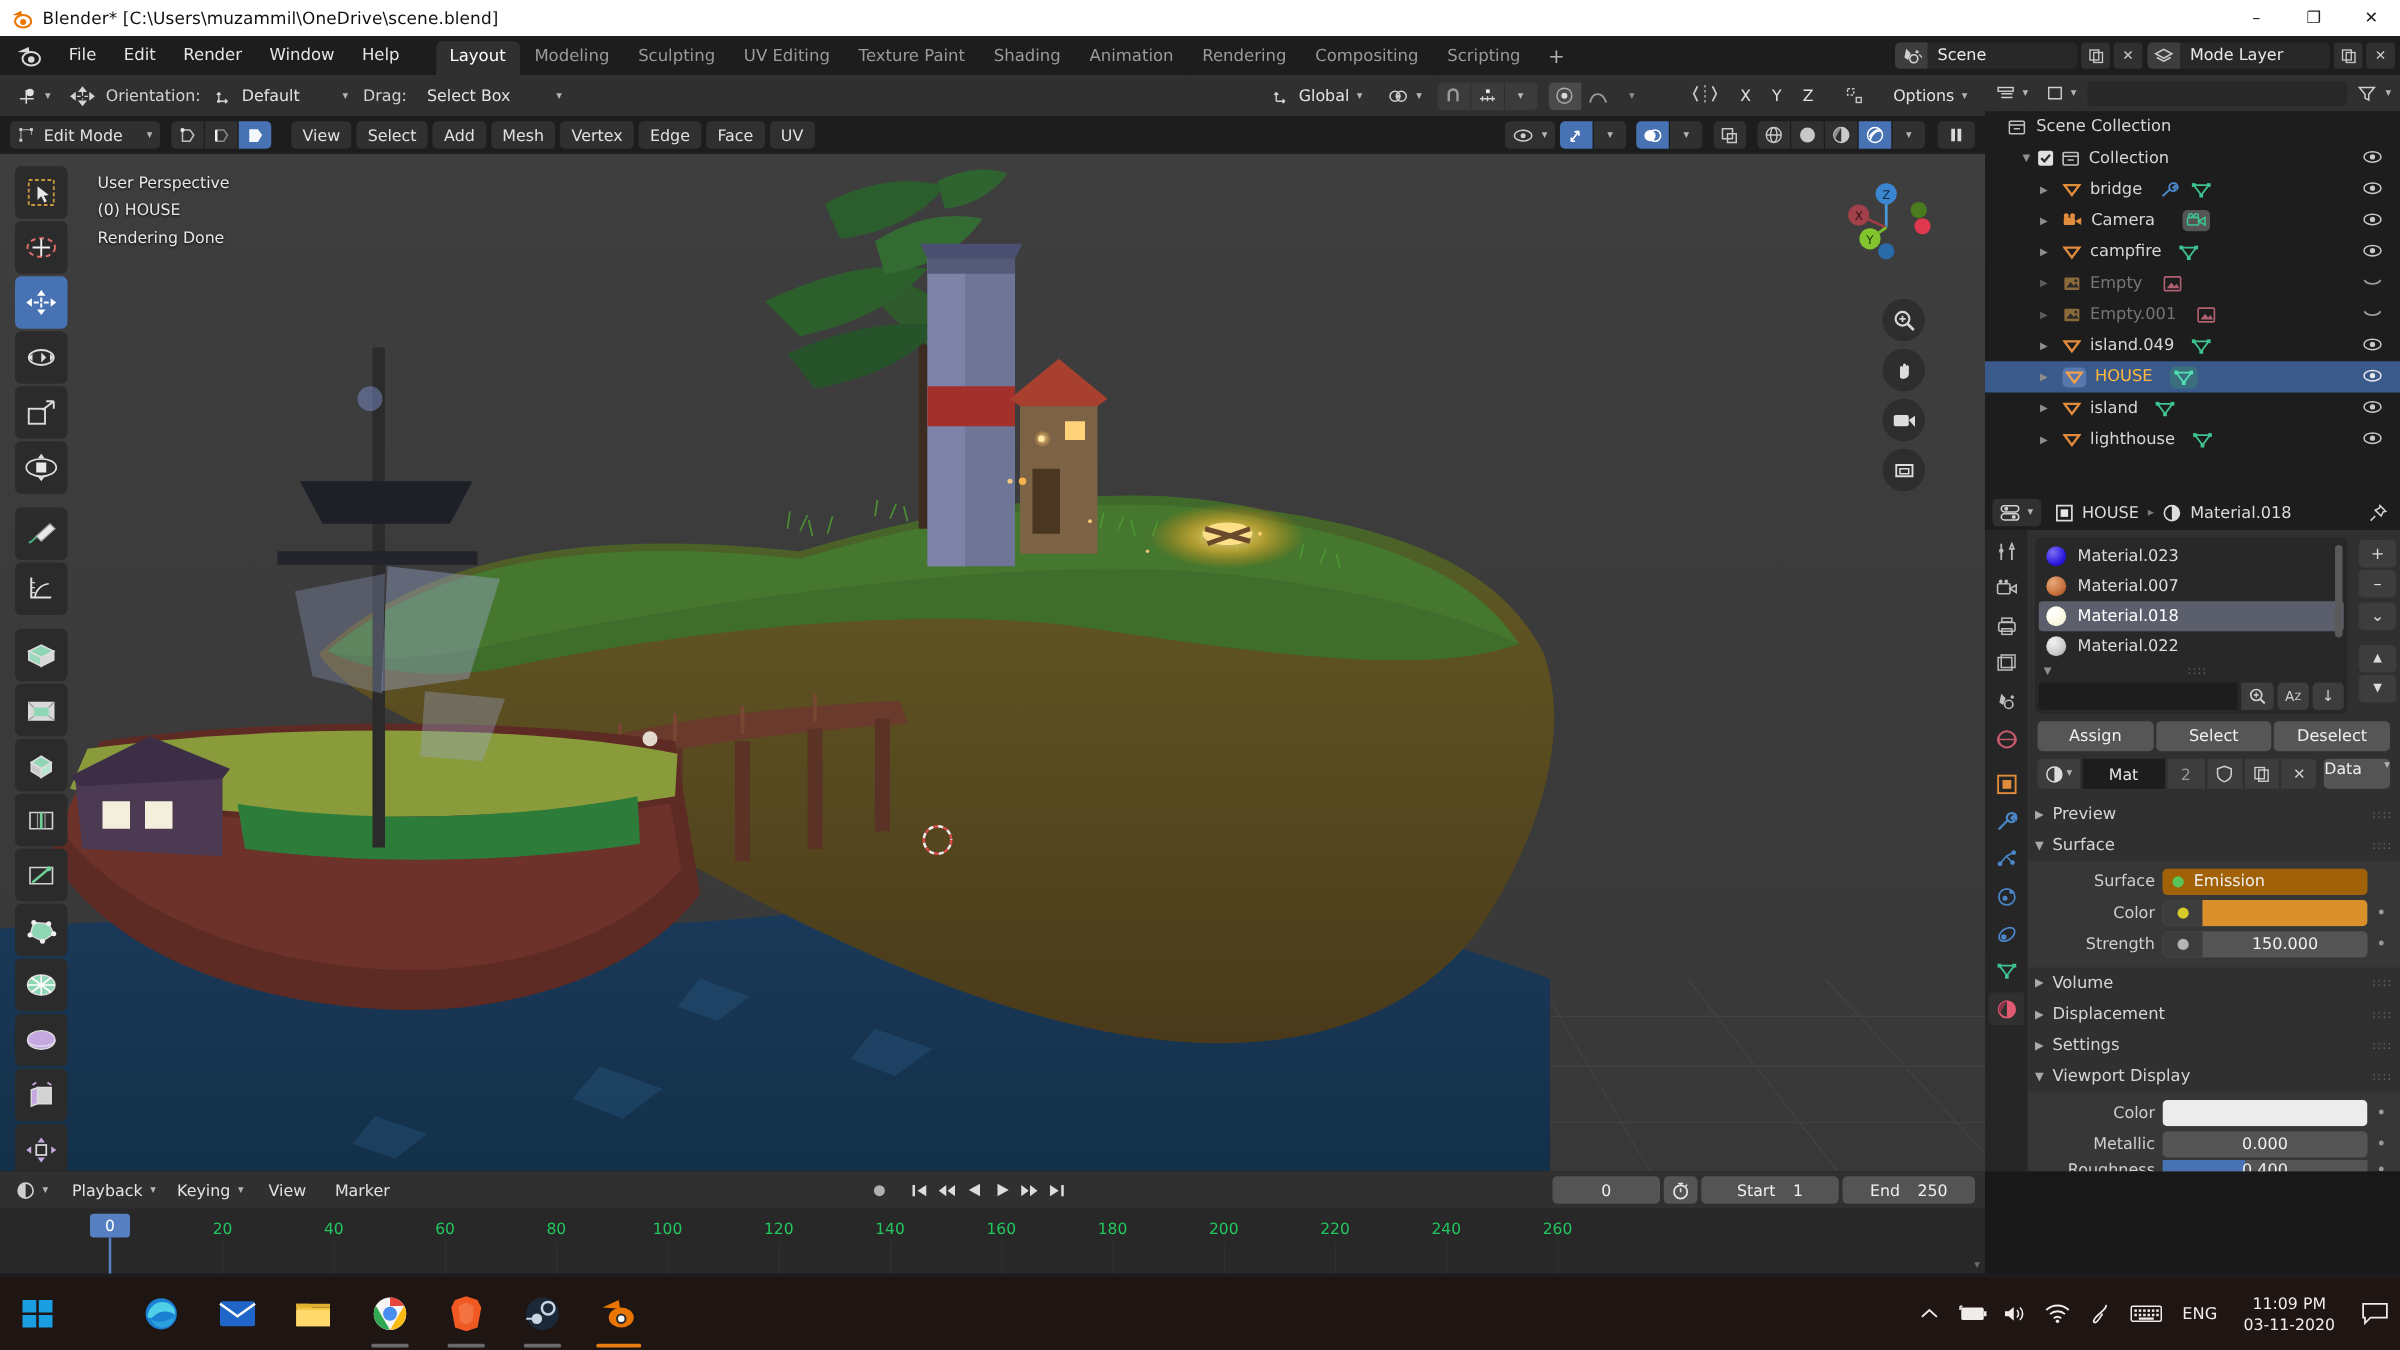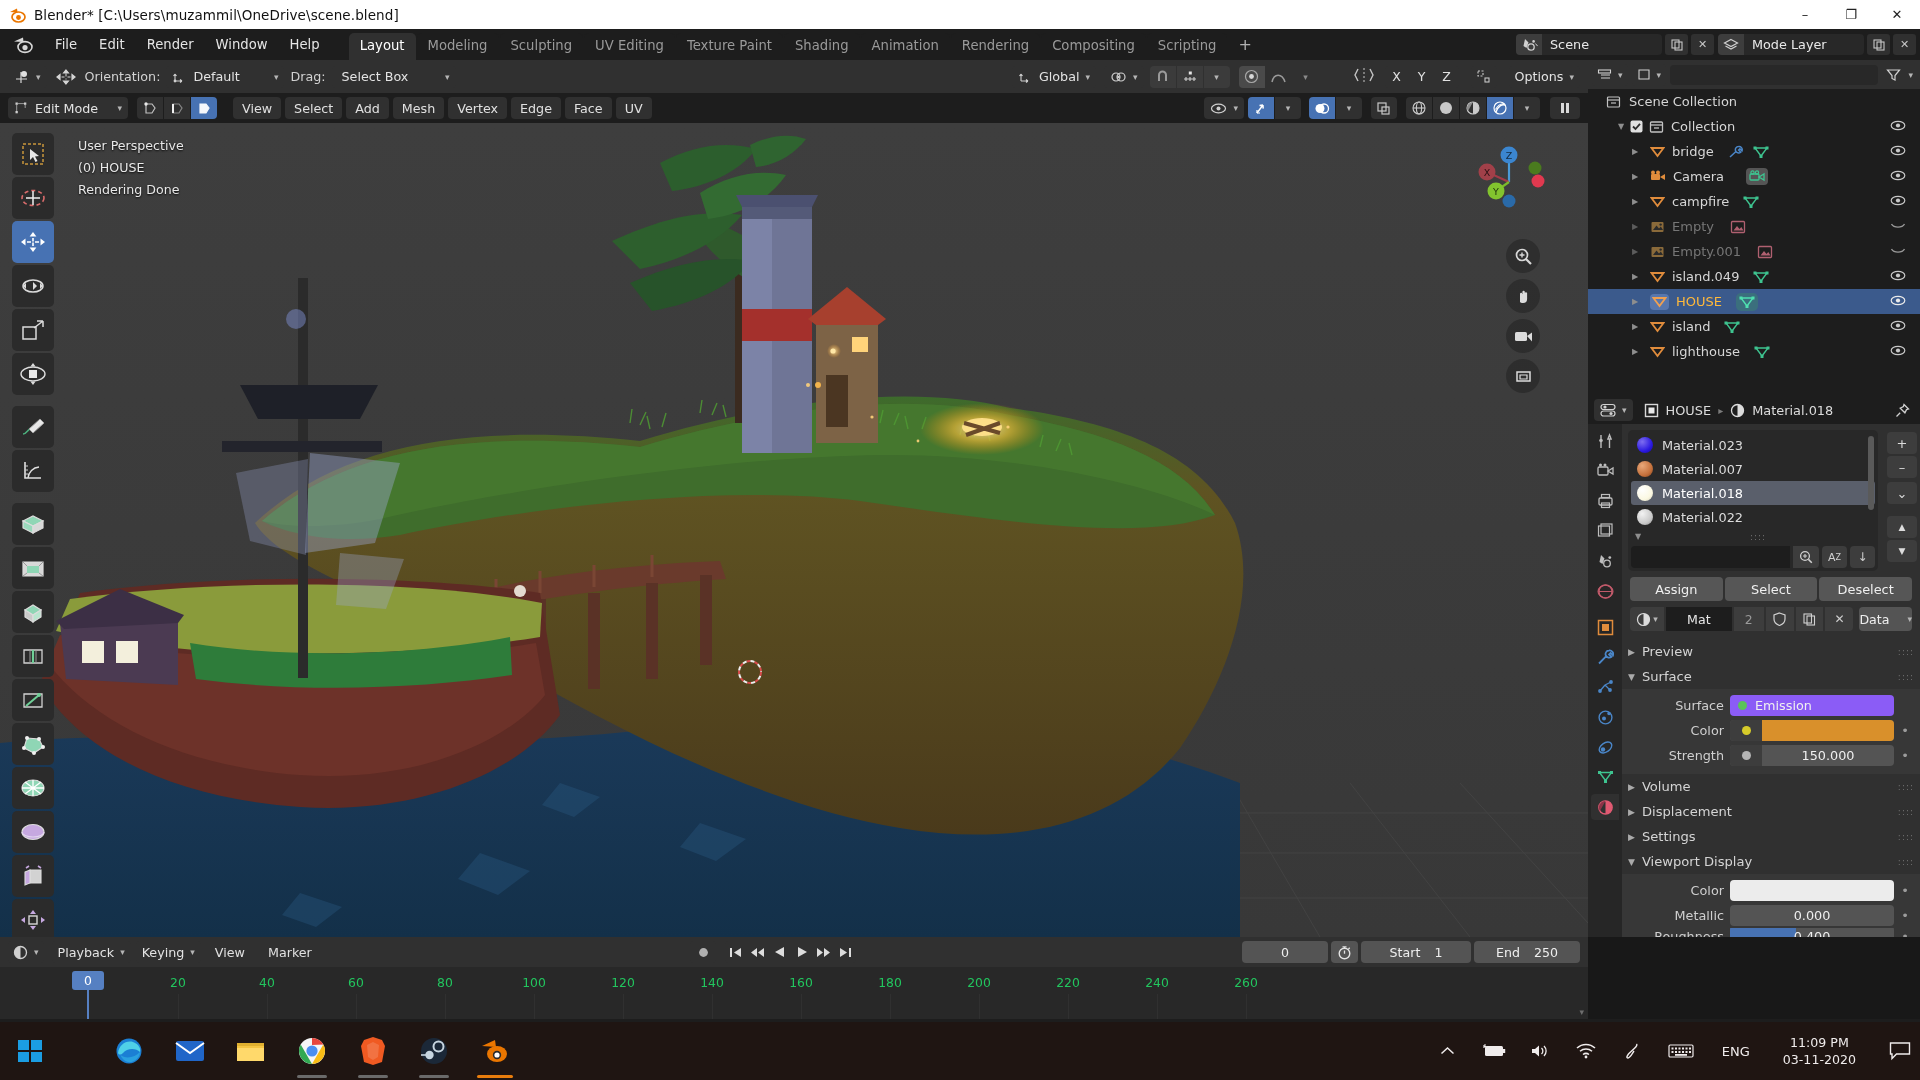--- a/index.html
+++ b/index.html
@@ -171,21 +171,21 @@
     background:#1f1512; display:flex; align-items:center; }
   #start-btn { width:60px; height:58px; display:flex; align-items:center; justify-content:center; }
   #search-box { width:420px; height:38px; background:#2d2423; border-radius:2px;
     display:flex; align-items:center; gap:12px; padding-left:16px; margin-left:2px; }
   #search-box .sb-ph { font-size:13.5px; color:#d6cfcd; }
   #tb-apps { display:flex; align-items:center; margin-left:40px; gap:3px; }
   .tbapp { width:58px; height:58px; display:flex; align-items:center;
     justify-content:center; position:relative; }
   .tbapp.active { background:#34282500; }
   .tbapp .underline { position:absolute; bottom:2px; width:30px; height:3px; border-radius:2px; }
-  #tray { position:absolute; right:0; display:flex; align-items:center; height:58px; gap:12px; }
+  #tray { position:absolute; right:0; display:flex; align-items:center; height:58px; gap:0; }
   .tray-ic { width:34px; height:58px; display:flex; align-items:center; justify-content:center; }
   #clock { height:58px; display:flex; flex-direction:column; align-items:center;
     justify-content:center; padding:0 12px; color:#f0ecec; font-size:12.6px; line-height:17px; }
   #notif { width:40px; height:58px; display:flex; align-items:center; justify-content:center; }
 </style>
 </head>
 <body>
 
 <div id="titlebar">
   <span class="tb-icon">
@@ -1326,41 +1326,41 @@
               <path d="M6.5 1 L12 3 v4 c0 3.5 -3 5.6 -5.5 6.5 C4 12.6 1 10.5 1 7 V3 Z" fill="none" stroke="#d0d0d0" stroke-width="1.2"></path>
             </svg>
         </div>
         <div style="width:28px;height:24px;background:#3d3d3d;display:flex;align-items:center;justify-content:center;">
           <svg width="13" height="13" viewBox="0 0 13 13">
               <rect x="1" y="1" width="7.5" height="9" fill="none" stroke="#d0d0d0" stroke-width="1.1"></rect>
               <rect x="4" y="3" width="7.5" height="9" fill="none" stroke="#d0d0d0" stroke-width="1.1"></rect>
             </svg>
         </div>
         <div style="width:28px;height:24px;background:#3d3d3d;border-radius:0 4px 4px 0;display:flex;align-items:center;justify-content:center;color:#d0d0d0;font-size:12px;">✕</div>
-        <div style="flex:1;height:24px;background:#545454;border-radius:4px;margin-left:4px;display:flex;align-items:center;justify-content:center;gap:18px;font-size:12.6px;color:#eee;">
+        <div style="flex:1;height:24px;background:#545454;border-radius:4px;margin-left:4px;display:flex;justify-content:center;gap:18px;font-size:12.6px;color:#eee;">
           <span>Data</span>
           <span class="chev">▾</span>
         </div>
       </div>
 
       <div class="panel-hdr" style="margin-top:8px;">
         <span style="color:#aaa;font-size:9px;">▶</span>
         <span>Preview</span>
         <span class="dots">::::</span>
       </div>
 
       <div class="panel-hdr">
         <span style="color:#aaa;font-size:9px;">▼</span>
         <span>Surface</span>
         <span class="dots">::::</span>
       </div>
       <div style="background:#373737;padding:4px 0 6px 0;">
         <div class="prop-line">
           <span class="prop-lbl">Surface</span>
-          <span class="prop-val" style="background:#8b5cf6;padding-left:8px;gap:8px;text-align:right;">
+          <span class="prop-val" style="background:#a16207;padding-left:8px;gap:8px;text-align:right;">
             <span style="width:9px;height:9px;border-radius:50%;background:#5ac45a;"></span>
             <span>Emission</span>
           </span>
           <span class="prop-dot" style="visibility:hidden;">•</span>
         </div>
         <div class="prop-line">
           <span class="prop-lbl">Color</span>
           <span class="prop-val" style="padding:0;overflow:hidden;">
             <span style="width:32px;height:21px;background:#3d3d3d;display:flex;align-items:center;justify-content:center;">
               <span style="width:9px;height:9px;border-radius:50%;background:#d6cb2a;"></span>

